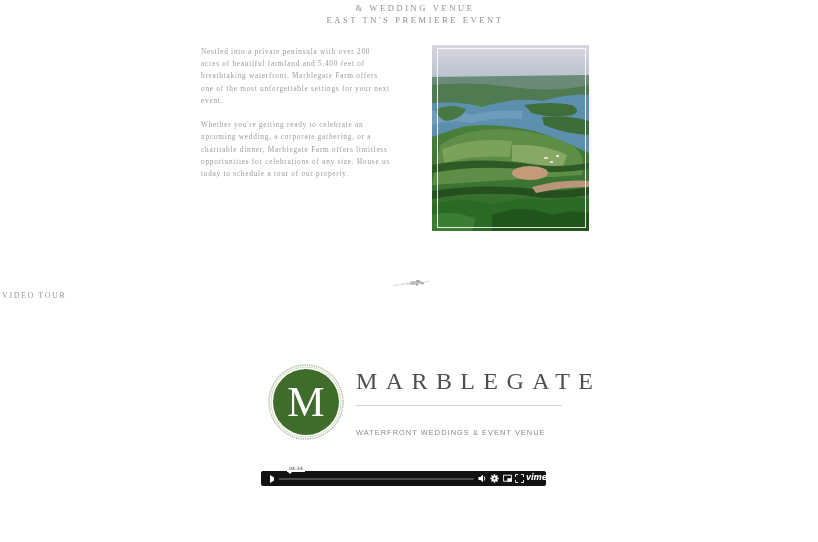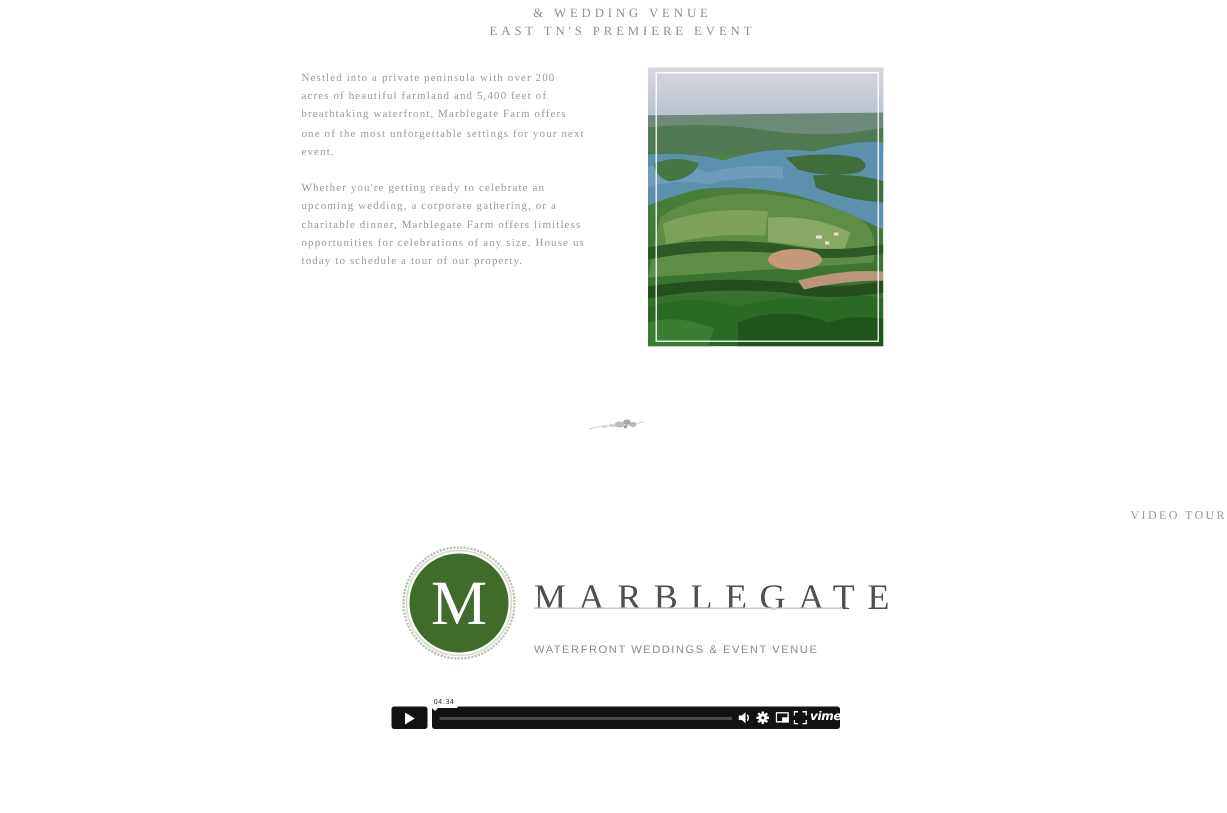--- a/index.html
+++ b/index.html
@@ -34,48 +34,48 @@
     .photo svg { display: block; width: 100%; height: 100%; }
     .photo-frame {
       position: absolute; left: 5px; top: 3px; right: 3px; bottom: 3px;
       border: 1px solid rgba(255,255,255,0.85);
     }
 
     
     .flourish { position: absolute; left: 391px; top: 277px; width: 40px; height: 12px; }
     .video-tour {
       position: absolute; left: 0; right: 0; top: 291px;
-      text-align: right; color: #9a9a9a; font-size: 8px; letter-spacing: 1.6px;
-      text-transform: uppercase; padding-left: 2px; margin-top: 48px;
+      text-align: left; color: #9a9a9a; font-size: 8px; letter-spacing: 1.6px;
+      text-transform: uppercase; padding-left: 2px;
     }
 
     
     .logo-emblem { position: absolute; left: 267px; top: 364px; width: 78px; height: 76px; }
     .logo-name {
-      position: absolute; left: 356px; top: 385px;
+      position: absolute; left: 356px; top: 367px;
       color: #4f4f4f; font-size: 24px; letter-spacing: 8.4px; line-height: 28px;
     }
     .logo-rule {
       position: absolute; left: 356px; top: 405px; width: 206px; height: 1px; background: #cfcfcf;
     }
     .logo-sub {
       position: absolute; left: 356px; top: 428px;
       font-family: Liberation Sans, sans-serif;
       color: #8a8a8a; font-size: 7.4px; letter-spacing: 1.05px; text-transform: uppercase;
     }
 
     
     .player { position: absolute; left: 261px; top: 471px; width: 307px; height: 15px; }
     .play-btn {
       position: absolute; left: 0; top: 0; width: 24px; height: 15px;
       background: #121212; border-radius: 2px; cursor: pointer;
     }
     .play-btn svg { position: absolute; left: 8px; top: 3.5px; }
     .controls {
-      position: absolute; left: 27px; top: 0; width: 272px; height: 15px;
+      position: absolute; left: 13px; top: 0; width: 272px; height: 15px;
       background: #121212; border-radius: 2px;
     }
     .progress {
       position: absolute; left: 5px; top: 7px; width: 195px; height: 1.5px;
       background: #4a4a4a; cursor: pointer;
     }
     .time-badge {
       position: absolute; left: 26px; top: 466px;
       font-family: "DejaVu Sans", sans-serif; font-size: 4.5px; color: #333;
       background: #ffffff; padding: 0 2px; line-height: 6px; letter-spacing: 0.2px;

